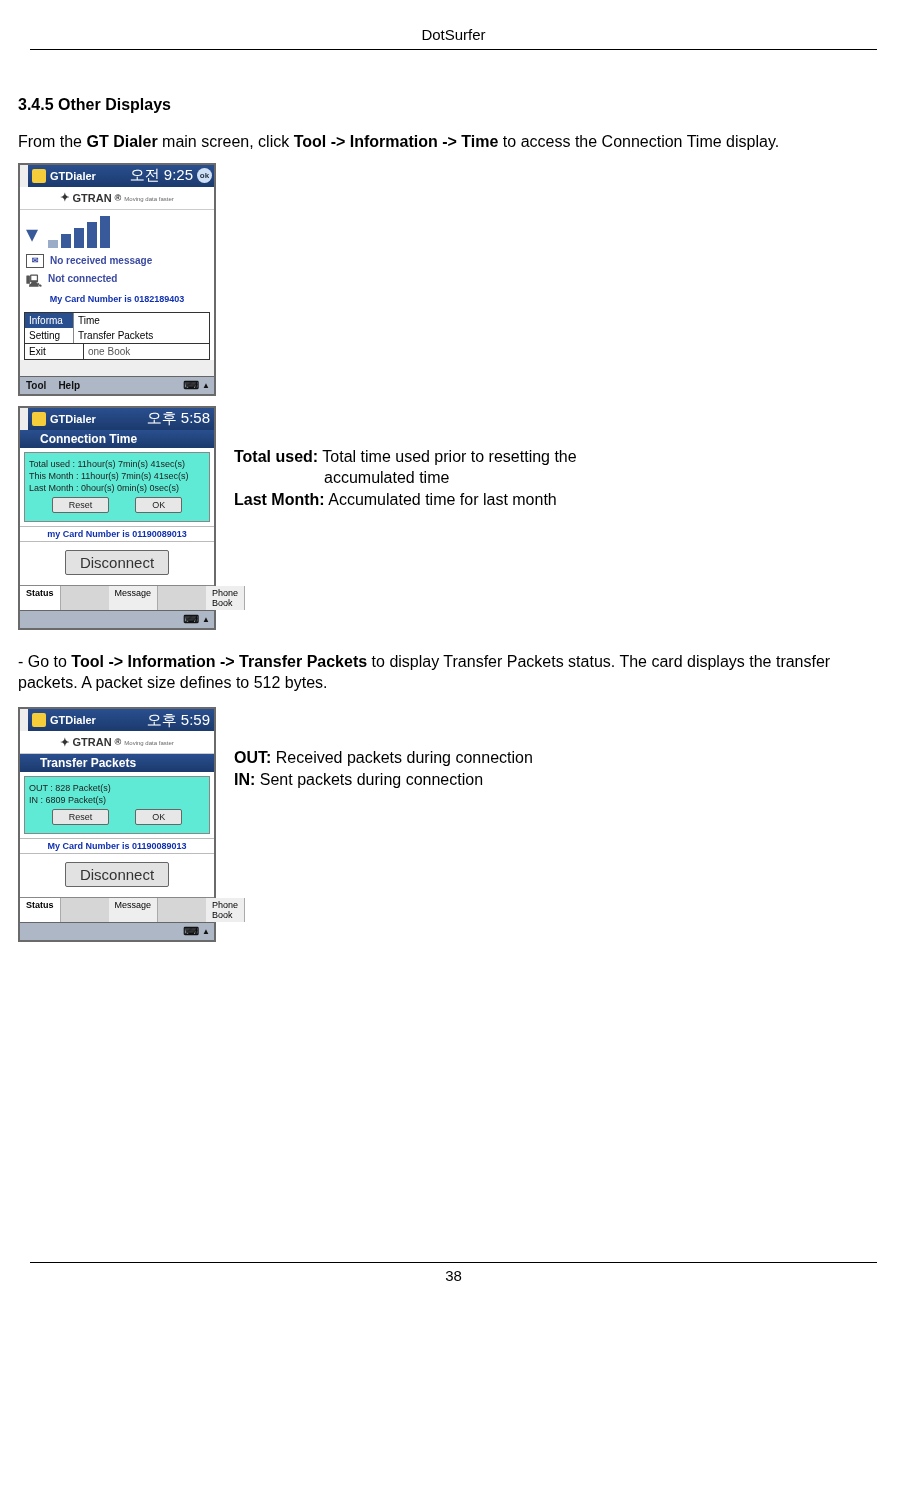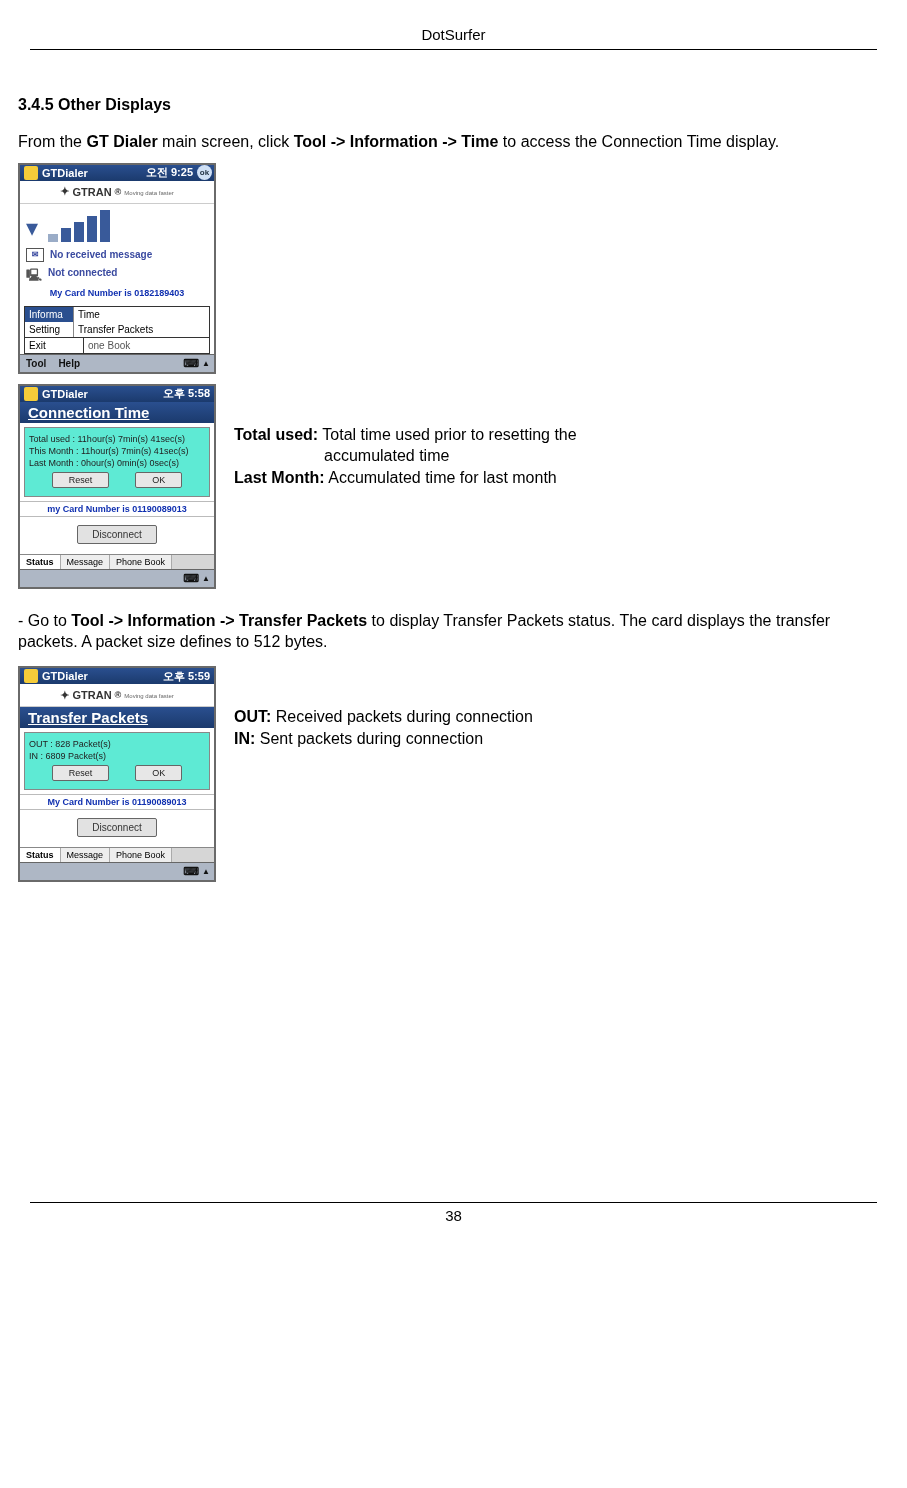--- a/index.html
+++ b/index.html
@@ -56,33 +56,34 @@
     border: 2px solid #6a6a6a;
     background: #eee;
     font-family: Tahoma, Verdana, sans-serif;
     font-size: 10px;
   }
   .title-bar {
     background: linear-gradient(#2a4f8f, #1b3a6d);
     color: #fff;
     display: flex;
     align-items: center;
-    height: 16px;
+    height: 22px;
     font-size: 11px;
     font-weight: bold;
+    margin-left: 8px;
   }
   .title-bar .tb-icon {
     width: 14px; height: 14px;
     background: #f5cc3a;
     margin: 0 4px;
     display: inline-block;
     border-radius: 2px;
   }
   .title-bar .spacer { flex: 1; }
-  .title-bar .time { font-weight: bold; margin-right: 4px; font-size: 11px; }
+  .title-bar .time { font-weight: normal; margin-right: 4px; font-size: 15px; }
   .title-bar .ok {
     width: 15px; height: 15px; border-radius: 50%;
     background: #cfe0f5; color: #234; font-size: 8px;
     display: inline-flex; align-items: center; justify-content: center;
     margin-right: 2px; font-weight: bold;
   }
   .shot-body { background: #fff; }
   .brand {
     display: flex; align-items: center; justify-content: center;
     height: 22px; font-weight: bold; font-size: 11px; color: #333;
@@ -107,21 +108,21 @@
   }
   .info-line .env {
     width: 16px; height: 12px; border: 1px solid #555; background: #fff;
     display: inline-flex; align-items: center; justify-content: center; font-size: 8px;
   }
   .info-line .dev {
     width: 16px; height: 14px; color: #555; font-size: 12px;
   }
   .cardnum { text-align: center; color: #1030b0; font-weight: bold; font-size: 9px; padding: 6px 0 4px 0;}
   .menu-pop {
-    border: 1px solid #333; background: #fff; margin: 4px 4px 0 4px;
+    border: 1px solid #333; background: #fff; margin: 4px 4px 16px 4px;
     font-size: 10px;
   }
   .menu-row { display: flex; }
   .menu-left { width: 48px; border-right: 1px solid #888; }
   .menu-left div, .menu-right div { padding: 2px 4px; }
   .menu-hi { background: #2a4f8f; color: #fff; }
   .menu-btm {
     border-top: 1px solid #333; display: flex; font-size: 10px;
   }
   .menu-btm .exit { width: 50px; padding: 2px 4px; border-right: 1px solid #333;}
@@ -134,46 +135,45 @@
     height: 17px;
     border-top: 1px solid #666;
   }
   .bottom-bar .bb-item { padding: 0 6px; }
   .bottom-bar .bb-right { margin-left: auto; display:flex; align-items:center; gap:3px; padding: 0 4px;}
   .bottom-bar .kb { font-size: 11px;}
   .bottom-bar .up { font-size: 8px;}
   
   .panel-title {
     background: linear-gradient(#2a4f8f, #1b3a6d);
-    color: #fff; font-weight: bold; font-size: 15px;
-    padding: 2px 8px;
-    text-decoration: underline;
+    color: #fff; font-weight: bold; font-size: 12px;
+    padding: 2px 20px;
   }
   .panel-box {
     background: #5eead4; border: 1px solid #888; margin: 4px; padding: 4px;
     font-size: 9px; color: #222;
   }
   .panel-box div { margin: 2px 0;}
   .btn-row { display: flex; gap: 26px; justify-content: center; margin-top: 4px;}
   .pbtn {
     border: 1px solid #666; background: #e7e7e7; padding: 2px 16px;
     font-size: 9px; border-radius: 2px;
   }
   .cardnum-stripe {
     background: #fff; color: #1030b0; font-weight: bold; font-size: 9px;
     text-align: center; padding: 2px 0;
     border-top: 1px solid #bbb; border-bottom: 1px solid #bbb;
     overflow: hidden; white-space: nowrap;
   }
   .disc-row { display:flex; justify-content:center; padding: 8px 0 10px 0;}
   .disc-btn {
     border: 1px solid #666; background: #e2e2e2; padding: 3px 14px;
-    font-size: 10px; border-radius: 2px; color: #333;
-  }
-  .tabs-bar { display: flex; font-size: 9px; background: #d6d6d6; border-top:1px solid #888;}
+    font-size: 15px; border-radius: 2px; color: #333;
+  }
+  .tabs-bar { display: flex; font-size: 9px; background: #d6d6d6; border-top:1px solid #888;gap:48px;}
   .tabs-bar .tab { padding: 2px 6px; border-right: 1px solid #aaa; background: #eee;}
   .tabs-bar .tab.active { background: #fff; font-weight: bold;}
   .footer-area {
     margin-top: 320px;
     border-top: 1px solid #000;
     margin-left: 30px; margin-right: 30px;
     text-align: center;
     font-size: 15px;
     padding-top: 4px;
   }

